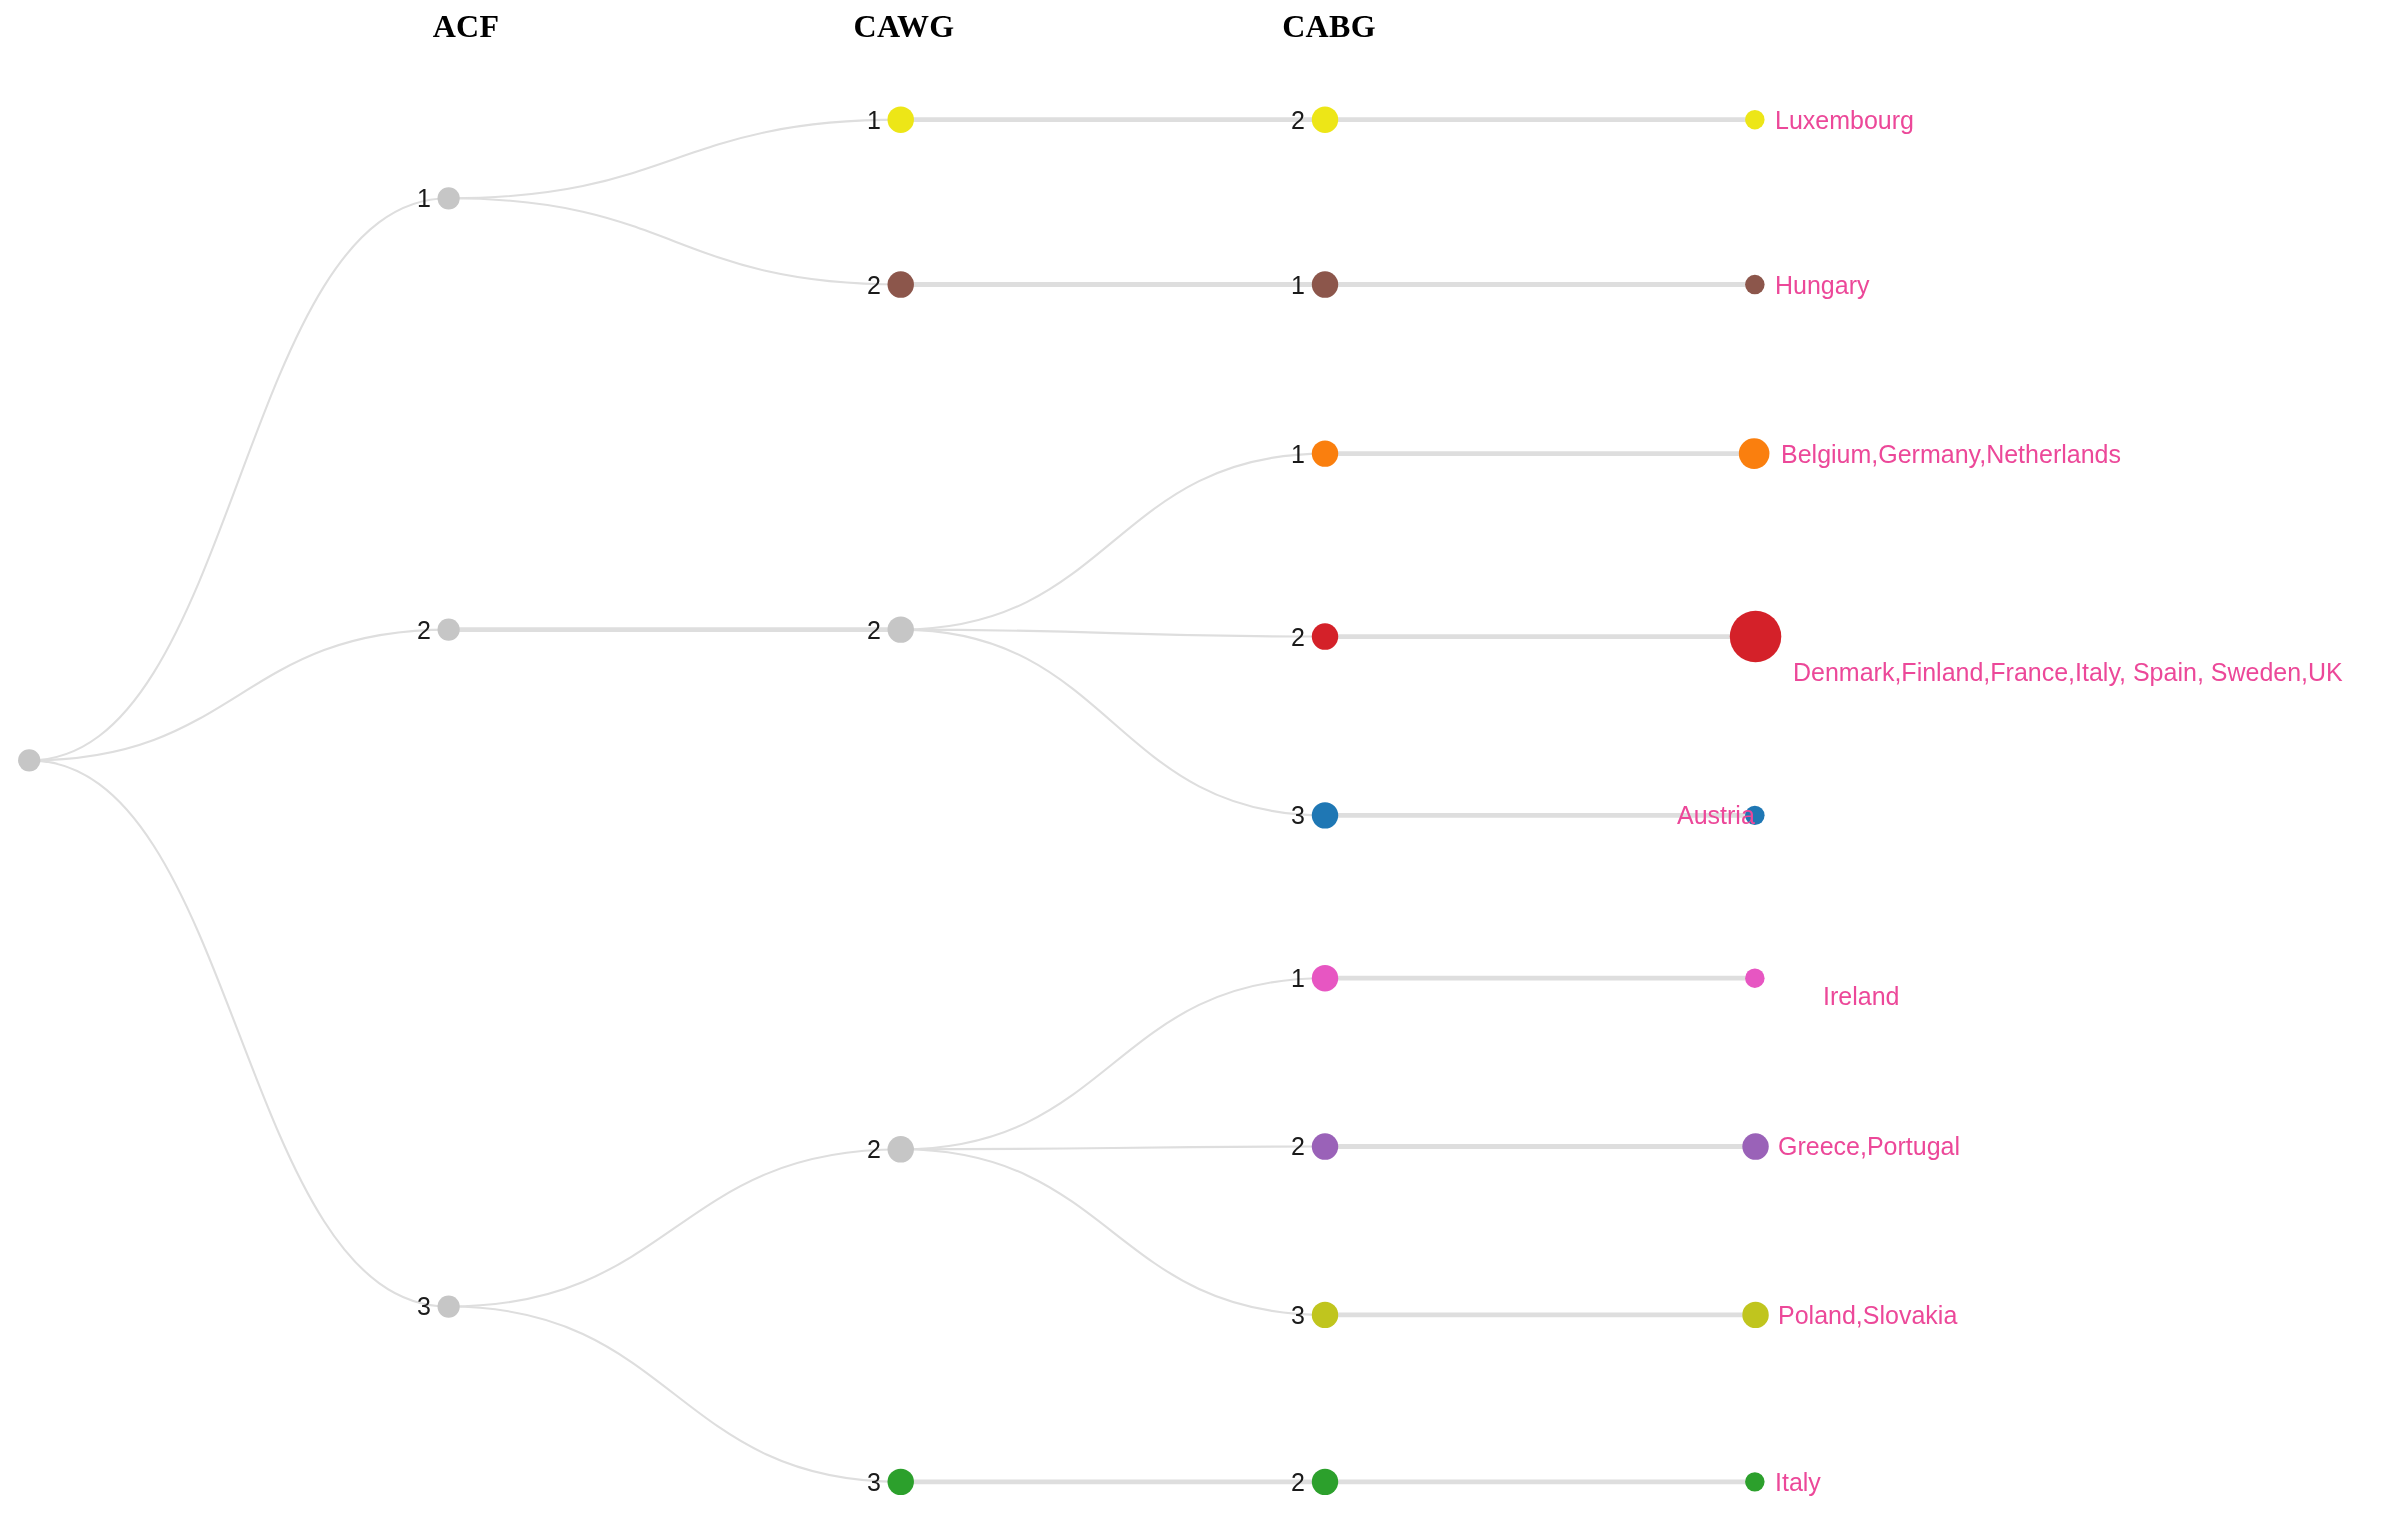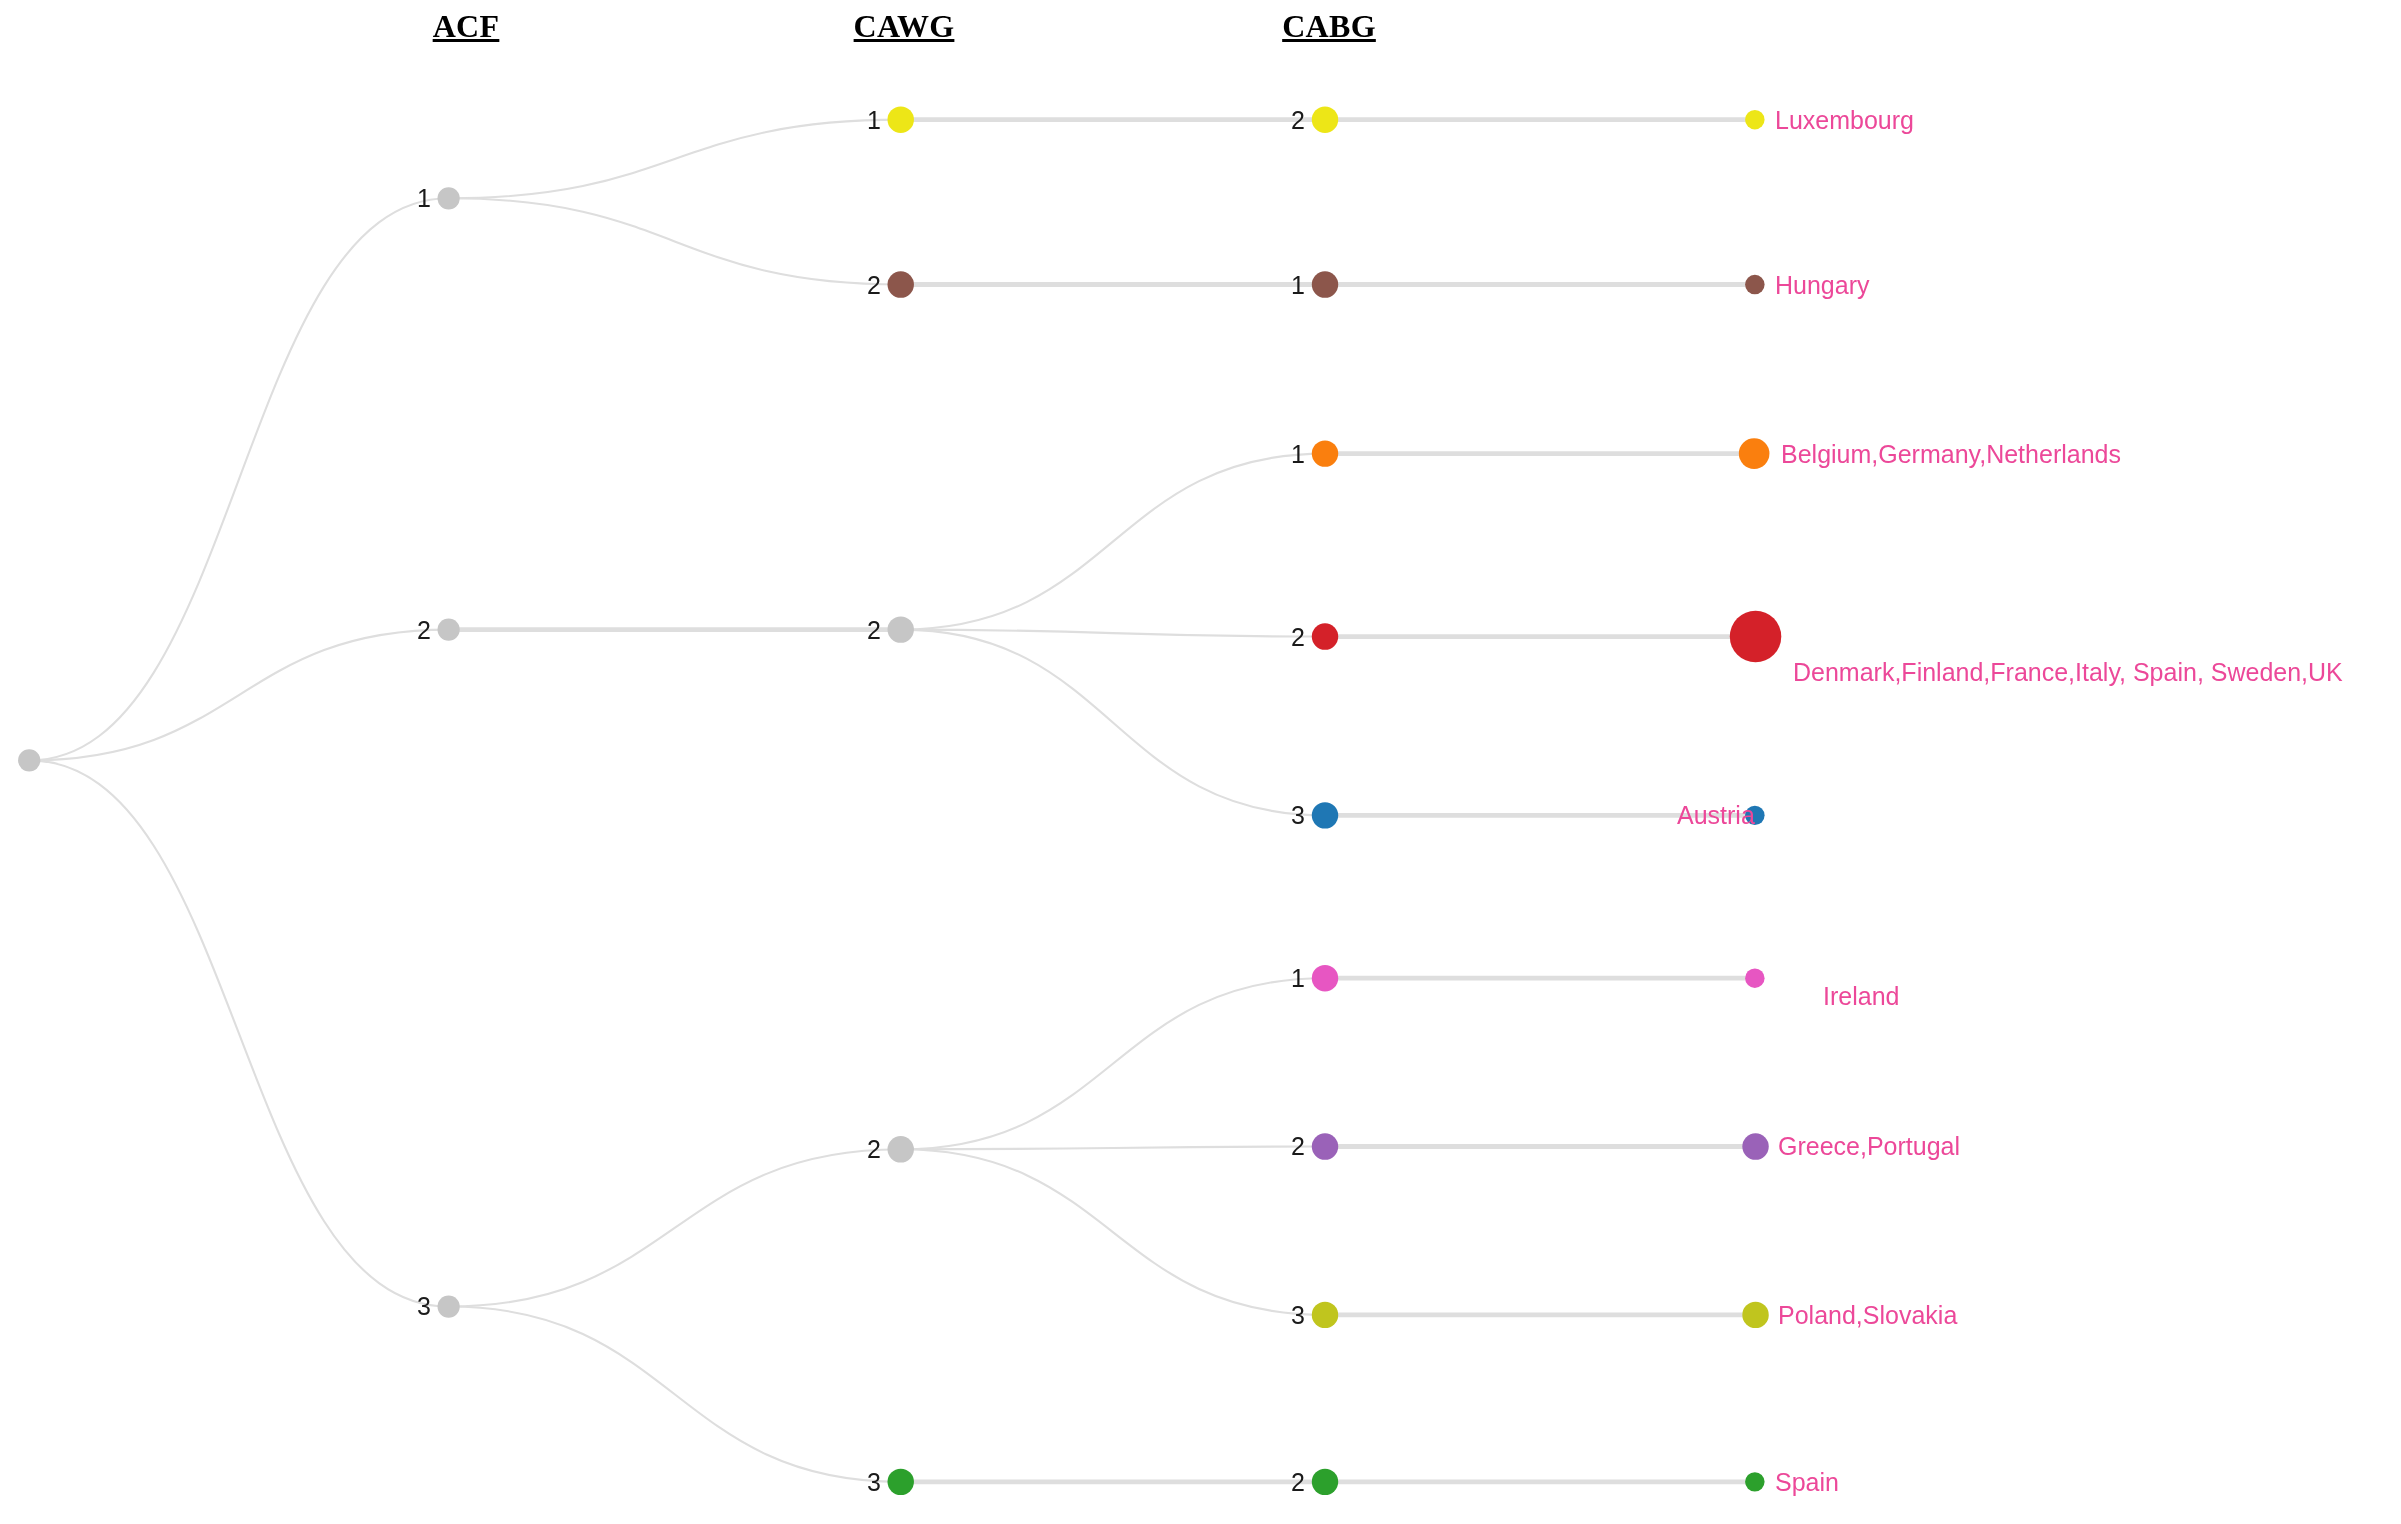--- a/index.html
+++ b/index.html
@@ -24,21 +24,20 @@
   }
   .col-header {
     position: absolute;
     font-family: "Liberation Serif", serif;
     font-weight: bold;
     font-size: 32px;
     color: #000000;
     white-space: nowrap;
     transform: translateX(-50%);
     letter-spacing: 0.3px;
-    text-decoration: underline;
   }
   .leaf-label {
     position: absolute;
     font-family: "Liberation Sans", sans-serif;
     font-size: 25px;
     color: #ec4899;
     white-space: nowrap;
     transform: translateY(-50%);
   }
   .node-index {
@@ -142,17 +141,17 @@
     </div>
   <div id="labels-layer">
       <div class="leaf-label" style="left: 1775px; top: 120px;">Luxembourg</div>
       <div class="leaf-label" style="left: 1775px; top: 285px;">Hungary</div>
       <div class="leaf-label" style="left: 1781px; top: 454px;">Belgium,Germany,Netherlands</div>
       <div class="leaf-label" style="left: 1793px; top: 637px; margin-top: 35px;">Denmark,Finland,France,Italy, Spain, Sweden,UK</div>
       <div class="leaf-label" style="left: 1677px; top: 815px;">Austria</div>
       <div class="leaf-label" style="left: 1775px; top: 996px; margin-left: 48px;">Ireland</div>
       <div class="leaf-label" style="left: 1778px; top: 1146px; text-align: center;">Greece,Portugal</div>
       <div class="leaf-label" style="left: 1778px; top: 1315px;">Poland,Slovakia</div>
-      <div class="leaf-label" style="left: 1775px; top: 1482px;">Spain</div>
+      <div class="leaf-label" style="left: 1775px; top: 1482px;">Italy</div>
     </div>
 
 </div>
 
 
 </body></html>

